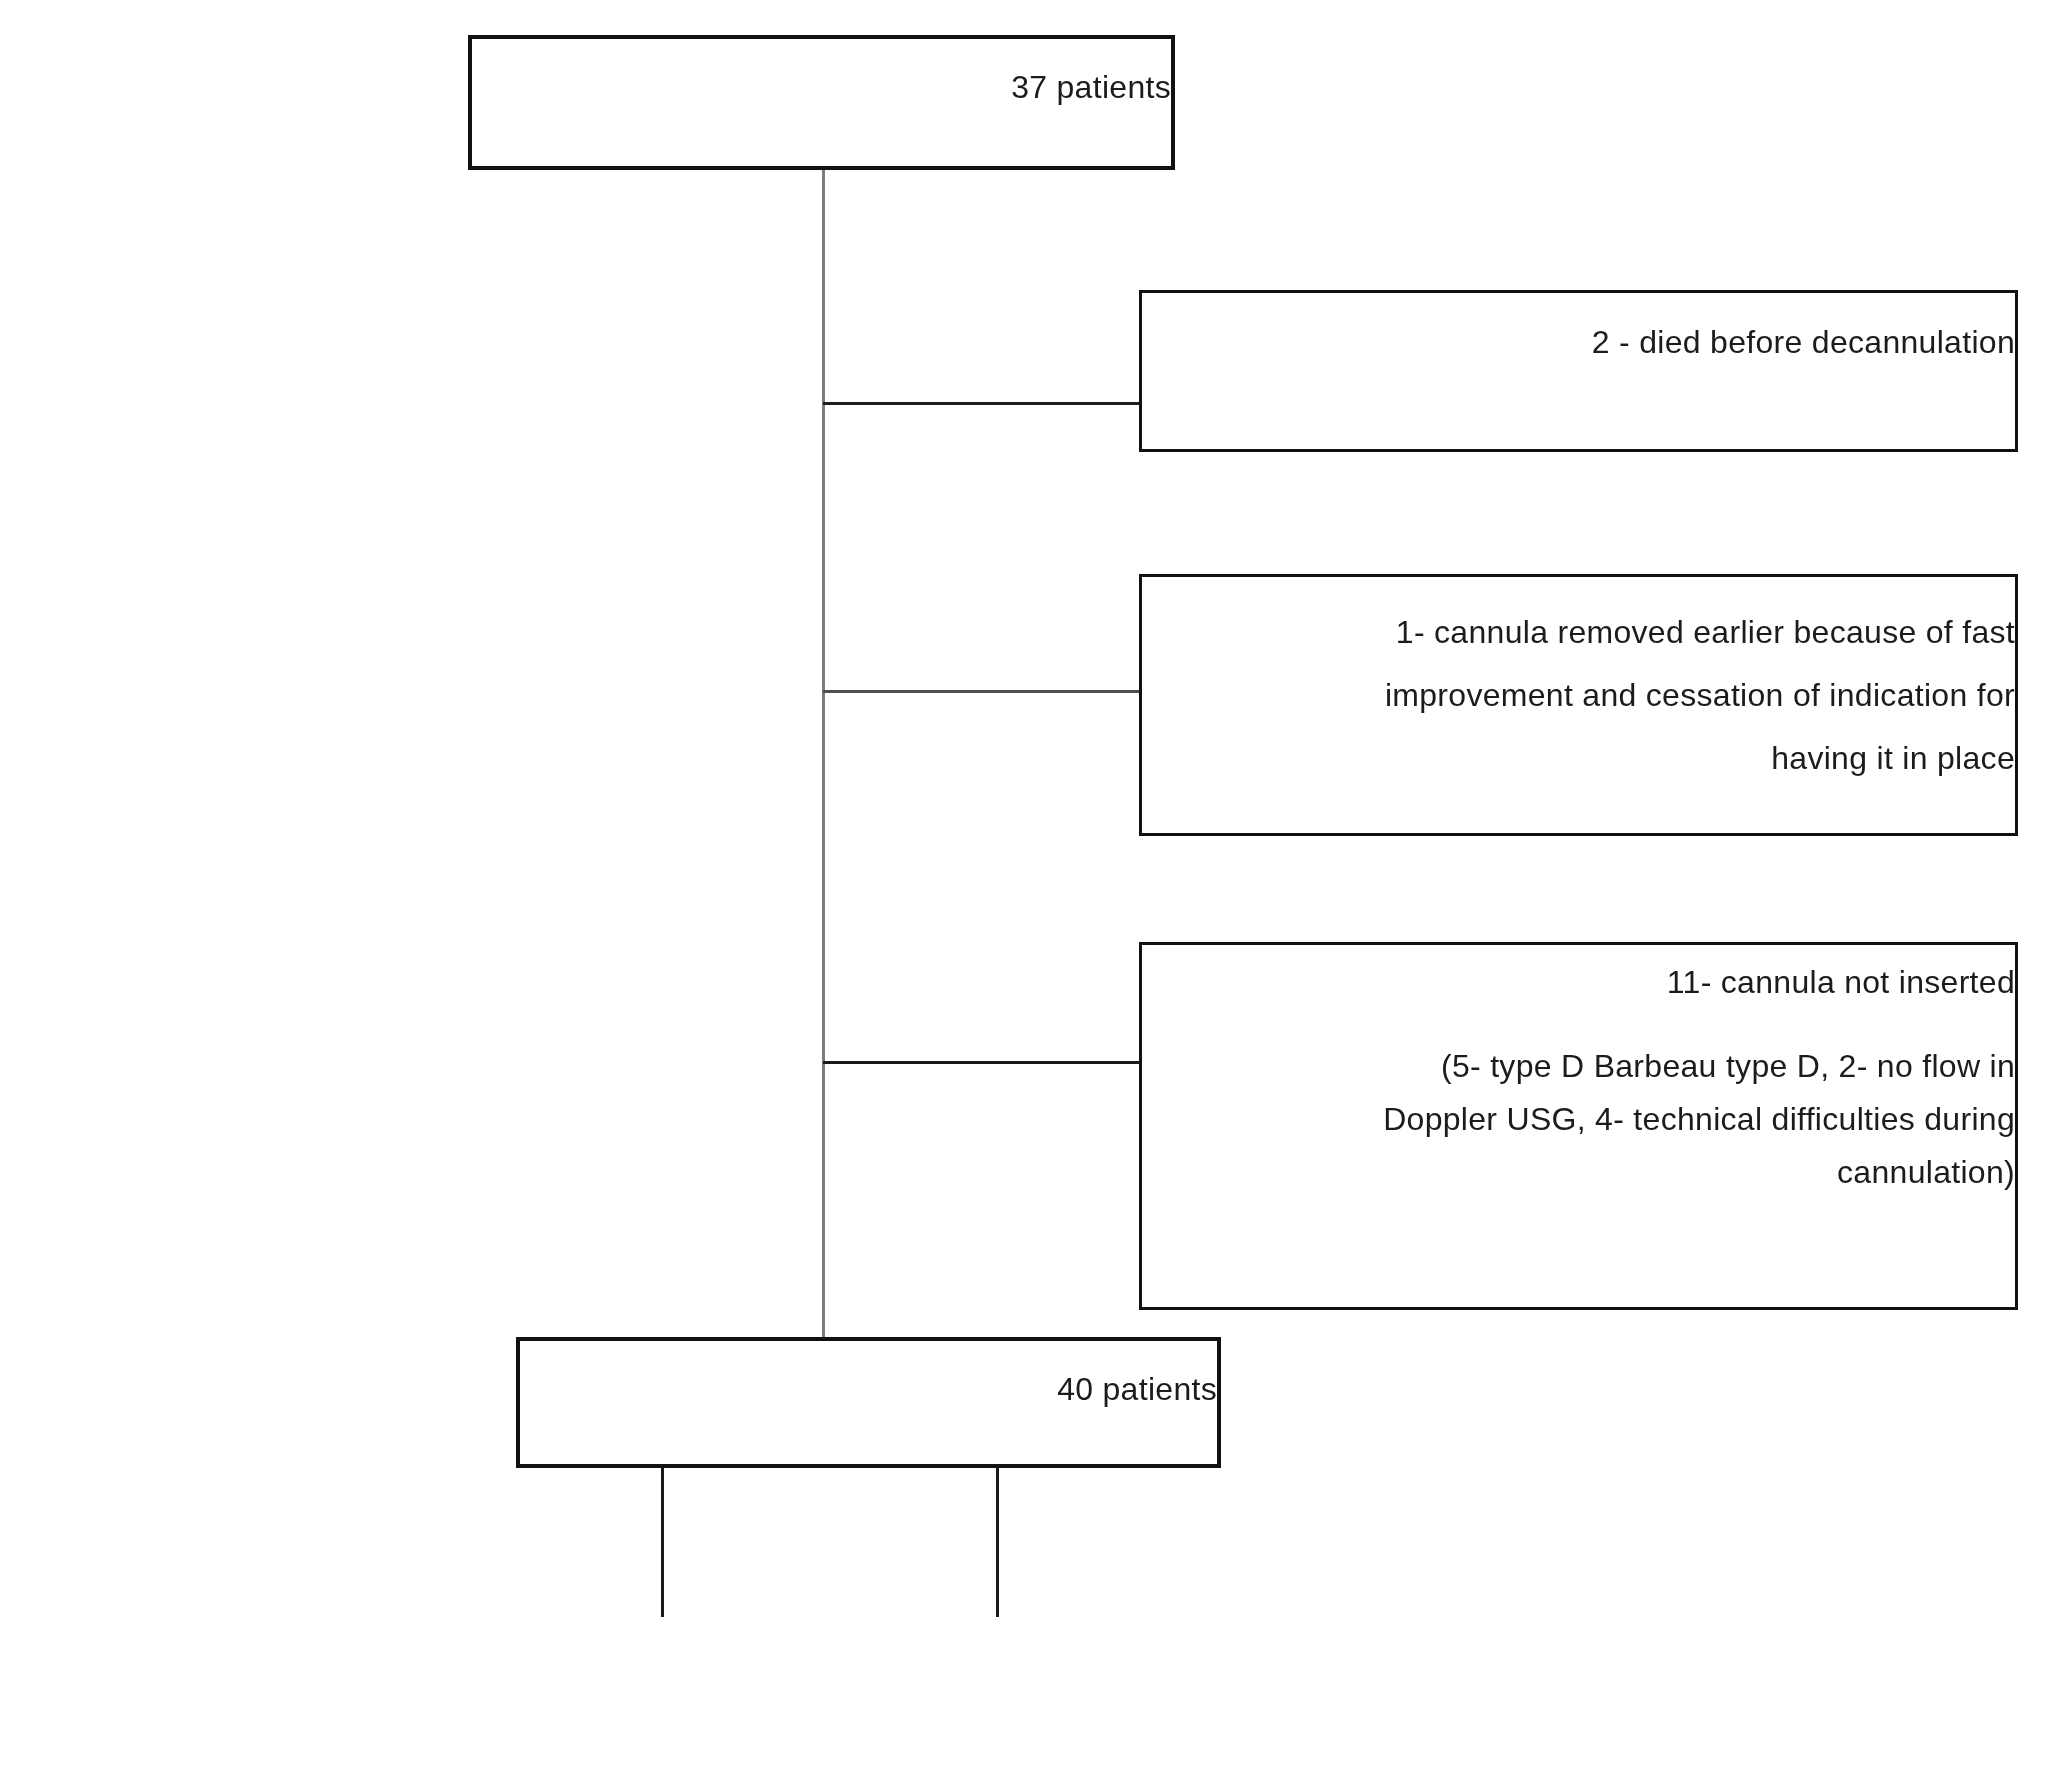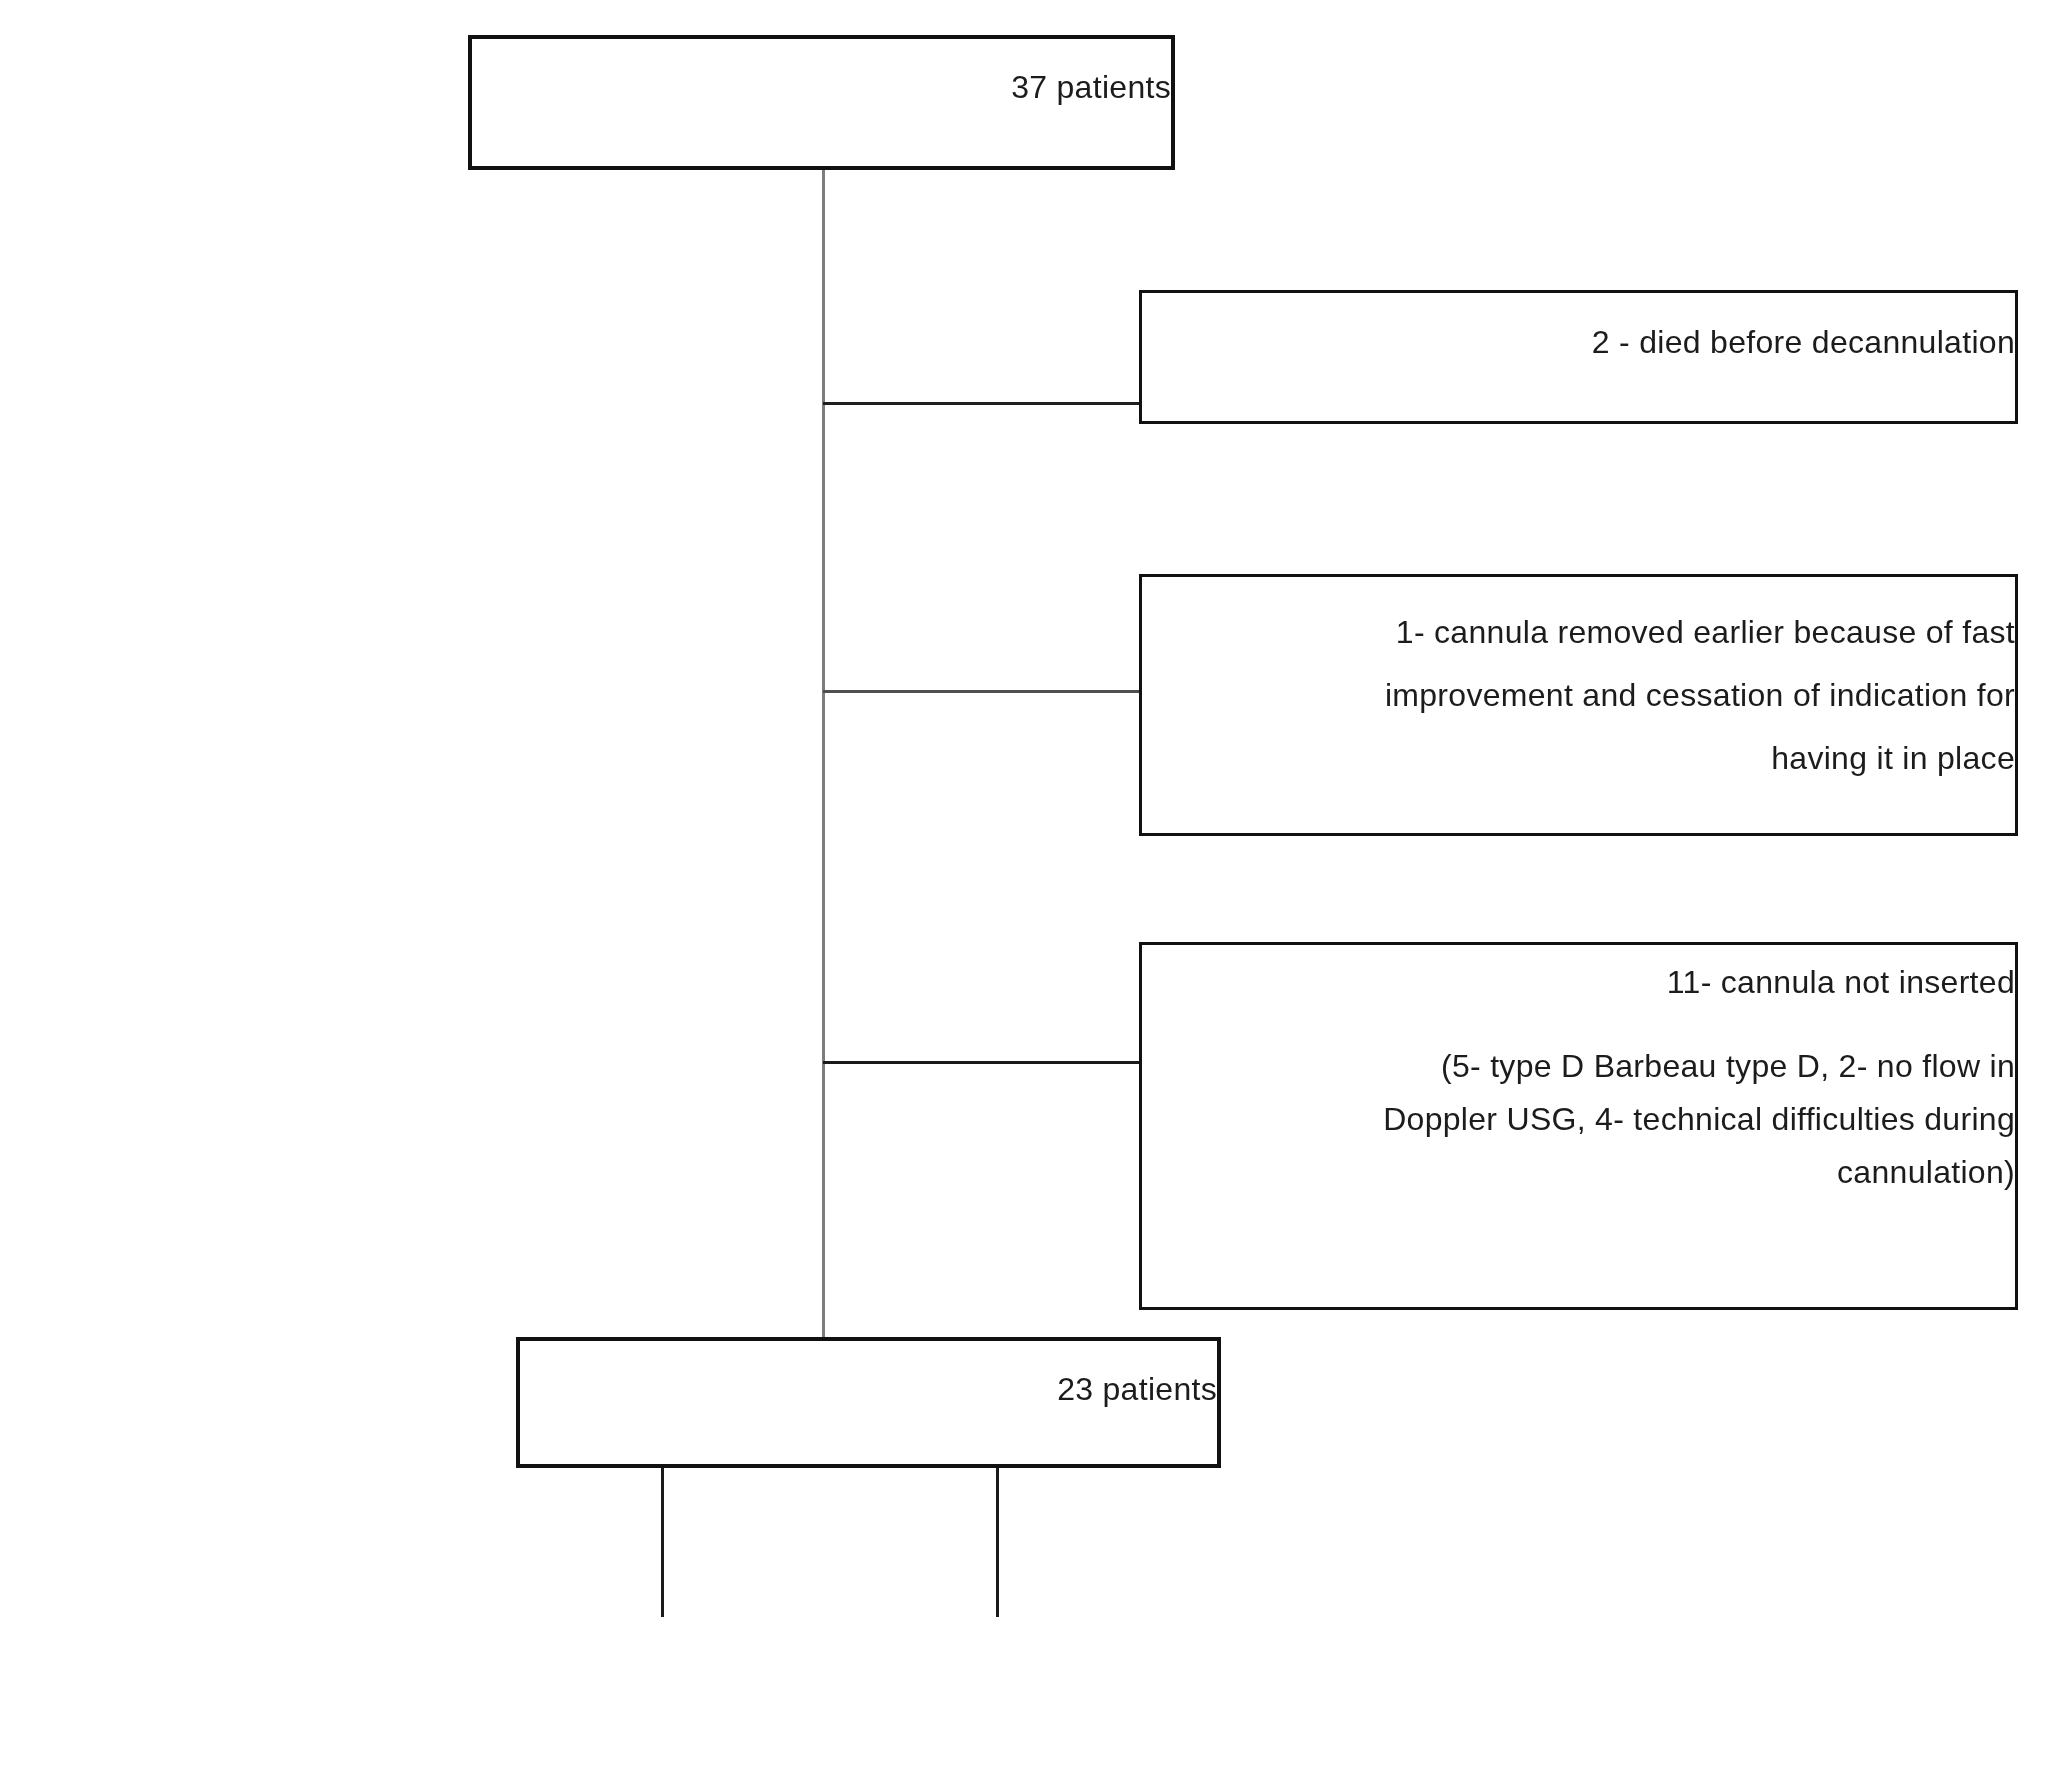--- a/index.html
+++ b/index.html
@@ -27,21 +27,21 @@
   }
   .node .line {
     display: block;
     line-height: 63px;
   }
   .thick {
     border-width: 4px;
   }
   
   #node-total      { left: 468px;  top: 35px;   width: 707px; height: 135px; padding-top: 16.5px; }
-  #node-died       { left: 1139px; top: 290px;  width: 879px; height: 134px; padding-top: 18.4px; }
+  #node-died       { left: 1139px; top: 290px;  width: 879px; height: 162px; padding-top: 18.4px; }
   #node-removed    { left: 1139px; top: 574px;  width: 879px; height: 262px; padding-top: 24px; }
   #node-notins     { left: 1139px; top: 942px; width: 879px; height: 368px; padding-top: 6px;  }
   #node-included   { left: 516px;  top: 1337px; width: 705px; height: 131px; padding-top: 16.5px; }
   #node-threeday   { left: 43px;   top: 1617px; width: 720px; height: 133px; padding-top: 16.5px; }
   #node-fiveday    { left: 912px; top: 1617px; width: 712px; height: 133px; padding-top: 16.5px; }
   #node-notins .detail .line { line-height: 53px; }
   #node-notins .spacer { display: block; height: 26px; }
   
   .connector {
     position: absolute;
@@ -84,19 +84,19 @@
     <span class="line">11- cannula not inserted</span>
     <span class="spacer"></span>
     <span class="detail">
       <span class="line">(5- type D Barbeau type D, 2- no flow in</span>
       <span class="line">Doppler USG, 4- technical difficulties during</span>
       <span class="line">cannulation)</span>
     </span>
   </div>
 
   <div id="node-included" class="node thick">
-    <span class="line">23 patients</span>
+    <span class="line">40 patients</span>
   </div>
 
 
 
 </div>
 
 
 </body></html>

